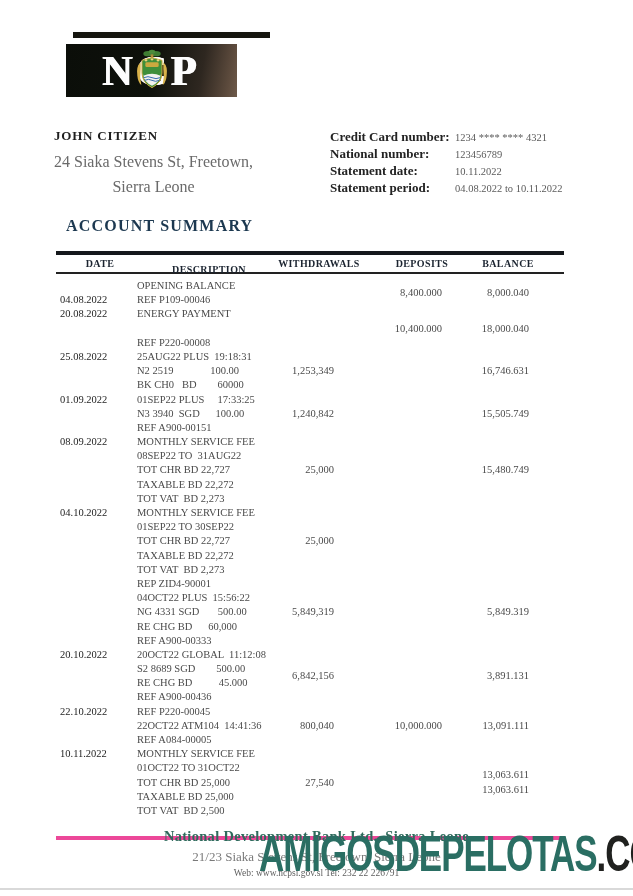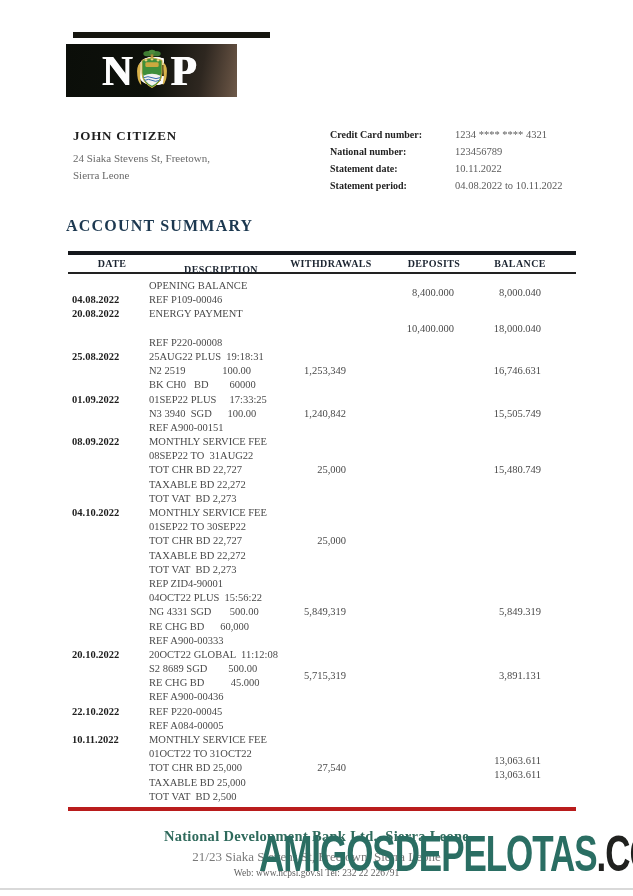--- a/index.html
+++ b/index.html
@@ -13,47 +13,47 @@
     position:absolute;left:66px;top:44px;width:171px;height:53px;
     background:linear-gradient(100deg,#0b0e09 0%,#0e110b 50%,#2e2720 78%,#5d4b3d 94%,#6e5a4a 100%);
     display:flex;align-items:center;justify-content:center;
   }
   .logo-text{
     font-family:"Liberation Serif", serif;font-weight:bold;font-size:42px;color:#fdfdfd;
     letter-spacing:4px;line-height:1;text-shadow:0.7px 0 0 #fdfdfd,-0.7px 0 0 #fdfdfd;
   }
   .coat{position:absolute;left:50%;top:5px;transform:translateX(-50%);}
   
-  .customer{position:absolute;left:73px;top:128px;}
+  .customer{position:absolute;left:54px;top:128px;}
   .customer-name{font-size:13px;color:#1f1f1f;letter-spacing:0.8px;font-weight:600;}
-  .customer-addr{font-size:11px;color:#6a6a6a;margin-top:6px;line-height:1.55;}
+  .customer-addr{font-size:16px;color:#6a6a6a;margin-top:6px;line-height:1.55;text-align:center;}
   .meta{position:absolute;left:330px;top:129px;width:250px;}
   .meta-row{display:flex;height:17px;align-items:baseline;}
-  .meta-label{width:125px;font-size:10px;font-weight:bold;color:#232323;}
+  .meta-label{width:125px;font-size:13px;font-weight:bold;color:#232323;}
   .meta-value{font-size:10.5px;color:#5b5b5b;}
   
   .title{
     position:absolute;left:66px;top:217px;font-size:16px;font-weight:bold;
     color:#1c3850;letter-spacing:1.2px;
   }
   
-  .tbl{position:absolute;left:68px;top:251px;width:508px;}
+  .tbl{position:absolute;left:56px;top:251px;width:508px;}
   .tbl-top{border-top:4px solid #15181c;}
   .tbl-head{position:relative;height:17px;border-bottom:2px solid #222;}
   .tbl-head span{
     position:absolute;top:3px;transform:translateX(-50%);
     font-size:10px;font-weight:bold;color:#1b2430;letter-spacing:0.4px;white-space:nowrap;
   }
   .h0{left:44px;} .h1{left:153px;margin-top:6px;} .h2{left:263px;} .h3{left:366px;} .h4{left:452px;}
-  .tbl-body{padding-top:5px;border-bottom:4px solid #b91c1c;padding-bottom:3px;}
+  .tbl-body{padding-top:5px;border-bottom:4px solid #ec4899;padding-bottom:18px;}
   .t-row{
     display:grid;grid-template-columns:81px 147px 50px 108px 87px;
     height:14.2px;align-items:baseline;font-size:10.5px;line-height:14.2px;
   }
-  .c-date{color:#1e1e1e;font-weight:bold;padding-left:4px;white-space:pre;}
+  .c-date{color:#1e1e1e;font-weight:normal;padding-left:4px;white-space:pre;}
   .c-desc{color:#4a4a4a;white-space:pre;overflow:visible;}
   .c-wd,.c-dep,.c-bal{text-align:right;color:#4a4a4a;white-space:pre;}
   
   .footer{position:absolute;left:0;top:828px;width:633px;text-align:center;}
   .footer-bank{font-size:14.5px;font-weight:bold;color:#2f6a5c;letter-spacing:0.3px;}
   .footer-addr{font-size:13px;color:#7a7a7a;margin-top:4px;}
   .footer-web{font-size:9.5px;color:#5e5e5e;margin-top:3px;}
   .footer-line{position:absolute;left:0;top:888px;width:633px;border-top:2px solid #d9d9d9;}
   
   .watermark{
@@ -313,21 +313,21 @@
       <div class="t-row">
         <span class="c-date">20.10.2022</span>
         <span class="c-desc">20OCT22 GLOBAL  11:12:08</span>
         <span class="c-wd"></span>
         <span class="c-dep"></span>
         <span class="c-bal"></span>
       </div>
       <div class="t-row">
         <span class="c-date"></span>
         <span class="c-desc">S2 8689 SGD        500.00</span>
-        <span class="c-wd" style="transform: translateY(7px);">5,715,319</span>
+        <span class="c-wd" style="transform: translateY(7px);">6,842,156</span>
         <span class="c-dep"></span>
         <span class="c-bal" style="transform: translateY(7px);">3,891.131</span>
       </div>
       <div class="t-row">
         <span class="c-date"></span>
         <span class="c-desc">RE CHG BD          45.000</span>
         <span class="c-wd"></span>
         <span class="c-dep"></span>
         <span class="c-bal"></span>
       </div>
@@ -337,20 +337,27 @@
         <span class="c-wd"></span>
         <span class="c-dep"></span>
         <span class="c-bal"></span>
       </div>
       <div class="t-row">
         <span class="c-date">22.10.2022</span>
         <span class="c-desc">REF P220-00045</span>
         <span class="c-wd"></span>
         <span class="c-dep"></span>
         <span class="c-bal"></span>
+      </div>
+      <div class="t-row">
+        <span class="c-date"></span>
+        <span class="c-desc">22OCT22 ATM104  14:41:36</span>
+        <span class="c-wd">800,040</span>
+        <span class="c-dep">10,000.000</span>
+        <span class="c-bal">13,091.111</span>
       </div>
       <div class="t-row">
         <span class="c-date"></span>
         <span class="c-desc">REF A084-00005</span>
         <span class="c-wd"></span>
         <span class="c-dep"></span>
         <span class="c-bal"></span>
       </div>
       <div class="t-row">
         <span class="c-date">10.11.2022</span>

